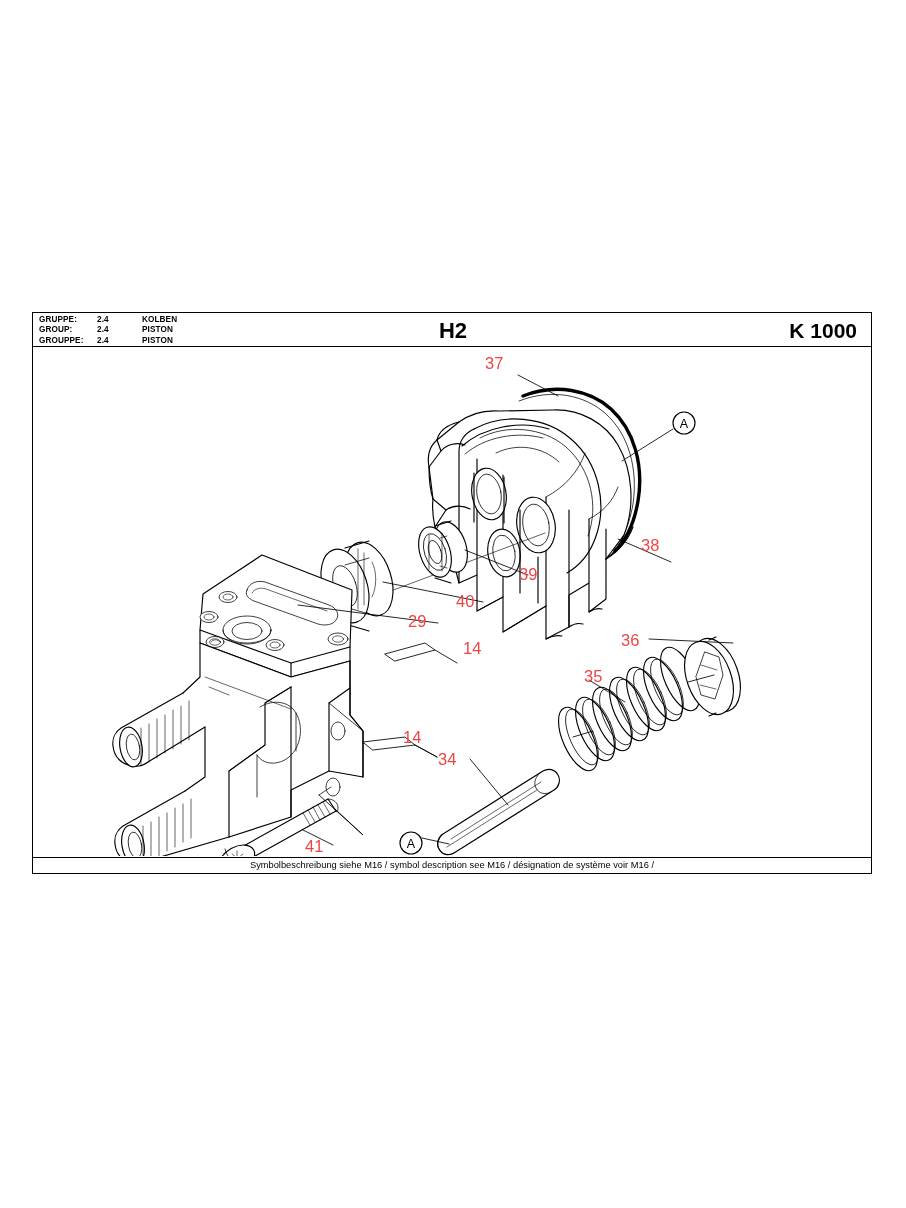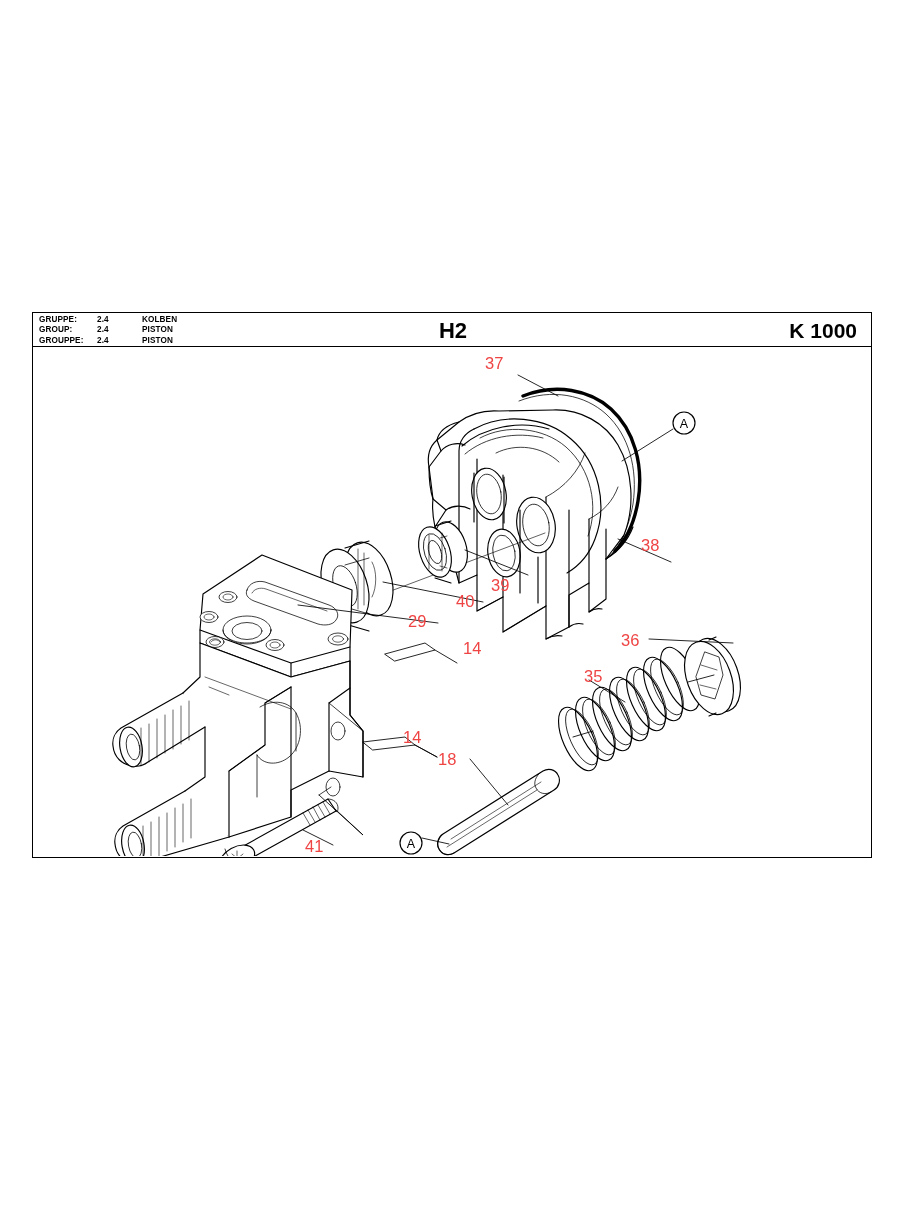--- a/index.html
+++ b/index.html
@@ -545,26 +545,27 @@
         <line class="lead" x1="389" y1="491" x2="416" y2="497"></line>
 
         <line class="lead" x1="300" y1="498" x2="270" y2="483"></line>
 
         <path class="lead" d="M 286 448 L 330 488 L 302 462"></path>
       </g>
     </svg>
 
     <div class="callout" style="left:452px;  top:8px;">37</div>
     <div class="callout" style="left:608px;  top:184px;margin-top:6px;">38</div>
-    <div class="callout" style="left:458px;  top:219px;margin-top:11px;">39</div>
+    <div class="callout" style="left:486px;  top:219px;">39</div>
     <div class="callout" style="left:423px;  top:246px;">40</div>
     <div class="callout" style="left:375px;  top:266px;">29</div>
     <div class="callout" style="left:430px;  top:293px;">14</div>
     <div class="callout" style="left:588px;  top:285px;">36</div>
     <div class="callout" style="left:551px;  top:321px;">35</div>
     <div class="callout" style="left:370px;  top:382px;">14</div>
-    <div class="callout" style="left:405px;  top:404px;">18</div>
+    <div class="callout" style="left:405px;  top:404px;">34</div>
     <div class="callout" style="left:272px;  top:491px;">41</div>
   </div>
 
+  <div id="footnote-band">Symbolbeschreibung siehe M16 / symbol description see M16 / désignation de système voir M16 /</div>
 
 
 </div>
 
 </body></html>

